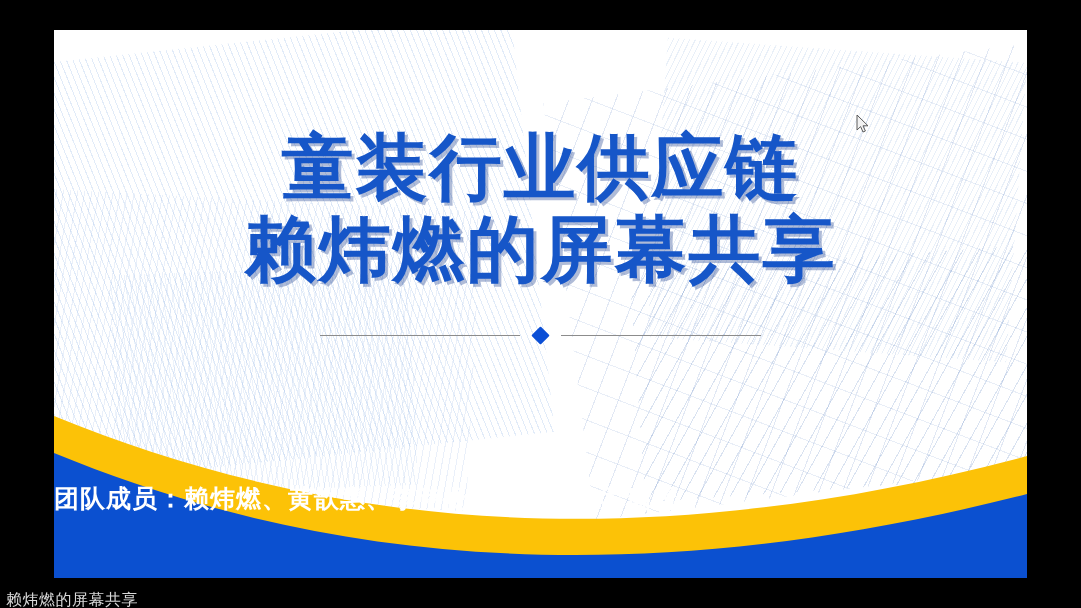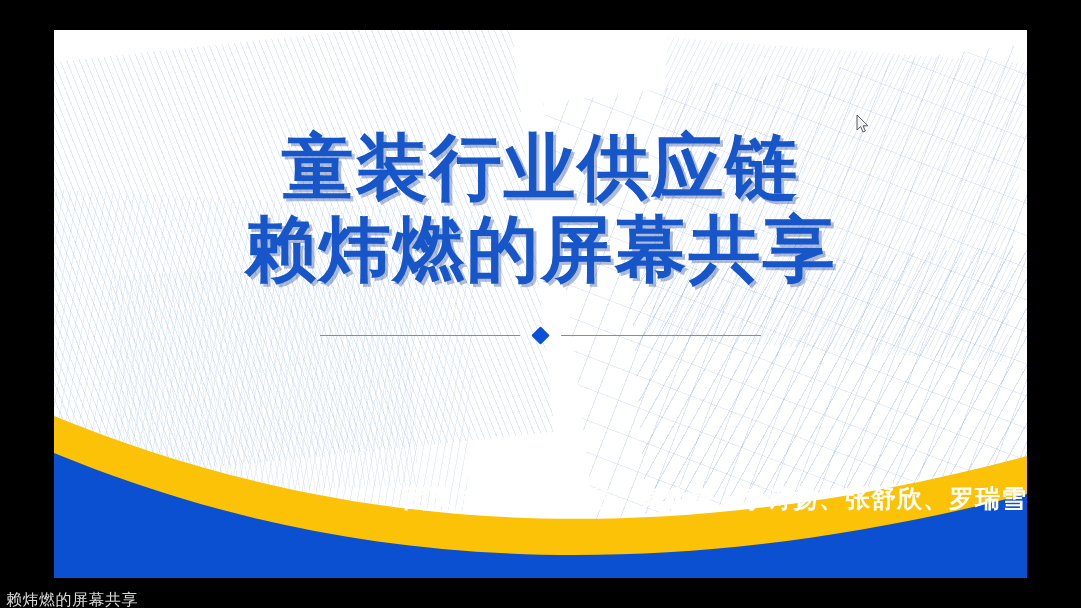--- a/index.html
+++ b/index.html
@@ -178,21 +178,21 @@
     transform: rotate(45deg);
     border-radius: 1px;
   }
 
   
   .members {
     position: absolute;
     left: 0;
     right: 0;
     top: 452px;
-    text-align: right;
+    text-align: left;
     color: #ffffff;
     font-size: 25px;
     font-weight: bold;
     letter-spacing: 1px;
     font-family: Liberation Serif, serif;
     white-space: nowrap;
   }
 
   
   .share-caption {

